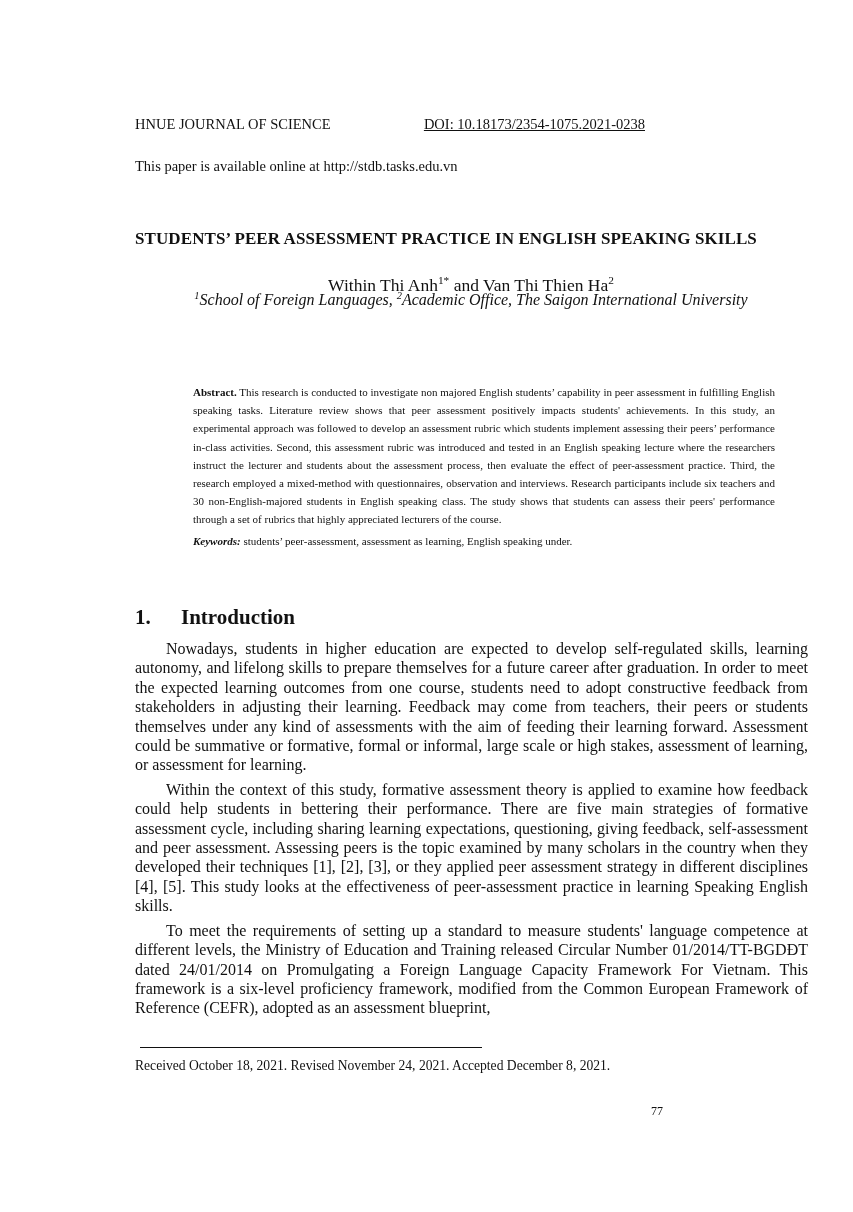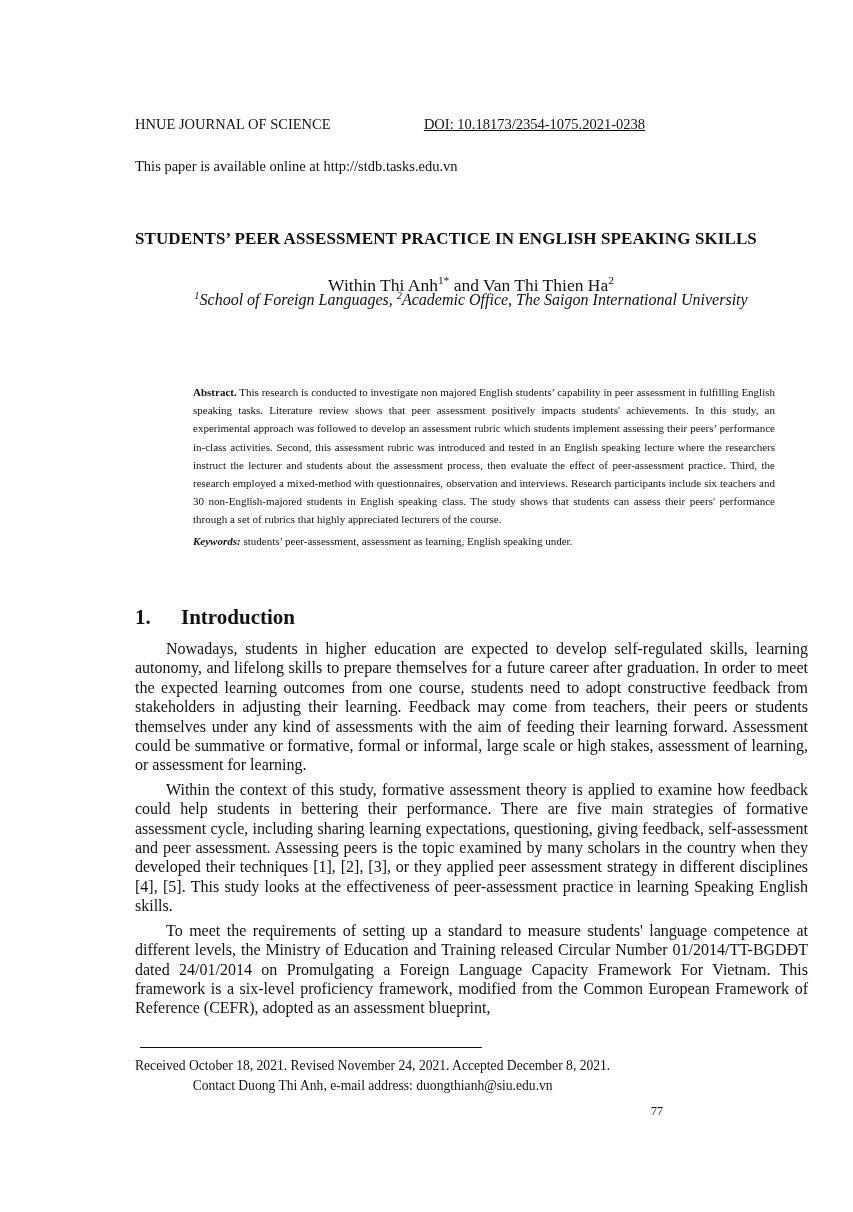--- a/index.html
+++ b/index.html
@@ -39,21 +39,21 @@
     .body-text {
       position: absolute; left: 135px; width: 673px; top: 639px;
       font-size: 16px; line-height: 19.4px; text-align: justify;
     }
     .body-text p { margin: 0 0 5px 0; text-indent: 31px; }
     .footnote-rule {
       position: absolute; left: 140px; top: 1047px; width: 342px; height: 0;
       border-top: 1.5px solid #111;
     }
     .footnote {
-      position: absolute; left: 135px; top: 1056px; font-size: 13.6px; line-height: 20px; text-align: center;
+      position: absolute; left: 135px; top: 1056px; font-size: 13.6px; line-height: 20px;
     }
     .page-number {
       position: absolute; right: 46px; top: 1104px; font-size: 12px;
     }
   </style>
 </head>
 <body>
 
 <div class="page">
 
@@ -82,17 +82,16 @@
 
   <div class="body-text">
     <p>Nowadays, students in higher education are expected to develop self-regulated skills, learning autonomy, and lifelong skills to prepare themselves for a future career after graduation. In order to meet the expected learning outcomes from one course, students need to adopt constructive feedback from stakeholders in adjusting their learning. Feedback may come from teachers, their peers or students themselves under any kind of assessments with the aim of feeding their learning forward. Assessment could be summative or formative, formal or informal, large scale or high stakes, assessment of learning, or assessment for learning.</p>
     <p>Within the context of this study, formative assessment theory is applied to examine how feedback could help students in bettering their performance. There are five main strategies of formative assessment cycle, including sharing learning expectations, questioning, giving feedback, self-assessment and peer assessment. Assessing peers is the topic examined by many scholars in the country when they developed their techniques [1], [2], [3], or they applied peer assessment strategy in different disciplines [4], [5]. This study looks at the effectiveness of peer-assessment practice in learning Speaking English skills.</p>
     <p>To meet the requirements of setting up a standard to measure students' language competence at different levels, the Ministry of Education and Training released Circular Number 01/2014/TT-BGDĐT dated 24/01/2014 on Promulgating a Foreign Language Capacity Framework For Vietnam. This framework is a six-level proficiency framework, modified from the Common European Framework of Reference (CEFR), adopted as an assessment blueprint,</p>
   </div>
 
   <div class="footnote-rule"></div>
   <div class="footnote">
     <div>Received October 18, 2021. Revised November 24, 2021. Accepted December 8, 2021.</div>
-    <div>Contact Duong Thi Anh, e-mail address: duongthianh@siu.edu.vn</div>
   </div>
 
   <div class="page-number">77</div>
 </div>
 
 </body></html>

